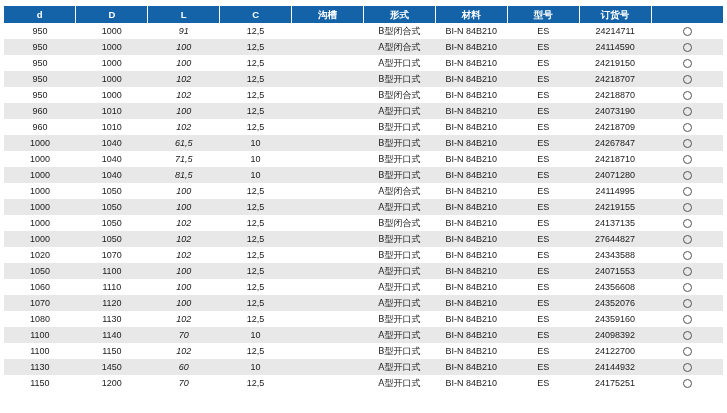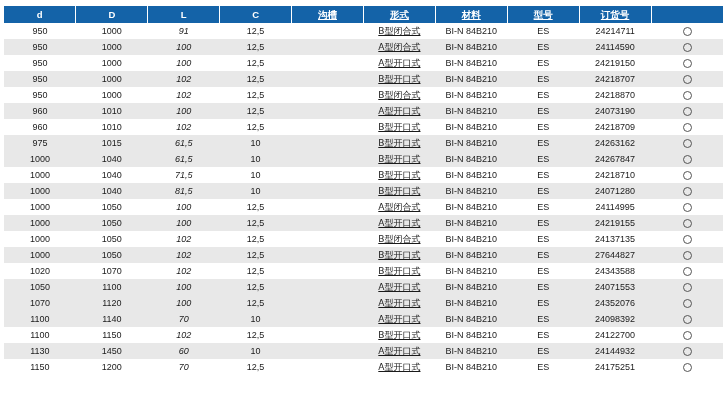--- a/index.html
+++ b/index.html
@@ -66,21 +66,21 @@
   td.col-check  { width: 62px; }
   .circle {
     display: inline-block;
     width: 7px;
     height: 7px;
     border: 1px solid #555555;
     border-radius: 50%;
     vertical-align: middle;
     background: transparent;
   }
-  .cjk { font-family: "DejaVu Sans", "Liberation Sans", sans-serif; text-decoration: underline; }
+  .cjk { font-family: "DejaVu Sans", "Liberation Sans", sans-serif; }
 </style>
 </head>
 <body>
 
 <div class="table-wrap">
   <table class="specs">
     <thead>
       <tr>
         <th class="col-d">d</th>
         <th class="col-D">D</th>
@@ -173,32 +173,20 @@
           <td class="col-L">102</td>
           <td class="col-C">12,5</td>
           <td class="col-groove cjk"></td>
           <td class="col-form cjk">B型开口式</td>
           <td class="col-mat">BI-N 84B210</td>
           <td class="col-model">ES</td>
           <td class="col-order">24218709</td>
           <td class="col-check"><span class="circle"></span></td>
         </tr>
         <tr class="even">
-          <td class="col-d">975</td>
-          <td class="col-D">1015</td>
-          <td class="col-L">61,5</td>
-          <td class="col-C">10</td>
-          <td class="col-groove cjk"></td>
-          <td class="col-form cjk">B型开口式</td>
-          <td class="col-mat">BI-N 84B210</td>
-          <td class="col-model">ES</td>
-          <td class="col-order">24263162</td>
-          <td class="col-check"><span class="circle"></span></td>
-        </tr>
-        <tr class="even">
           <td class="col-d">1000</td>
           <td class="col-D">1040</td>
           <td class="col-L">61,5</td>
           <td class="col-C">10</td>
           <td class="col-groove cjk"></td>
           <td class="col-form cjk">B型开口式</td>
           <td class="col-mat">BI-N 84B210</td>
           <td class="col-model">ES</td>
           <td class="col-order">24267847</td>
           <td class="col-check"><span class="circle"></span></td>
@@ -292,30 +280,54 @@
           <td class="col-D">1100</td>
           <td class="col-L">100</td>
           <td class="col-C">12,5</td>
           <td class="col-groove cjk"></td>
           <td class="col-form cjk">A型开口式</td>
           <td class="col-mat">BI-N 84B210</td>
           <td class="col-model">ES</td>
           <td class="col-order">24071553</td>
           <td class="col-check"><span class="circle"></span></td>
         </tr>
+        <tr class="odd">
+          <td class="col-d">1060</td>
+          <td class="col-D">1110</td>
+          <td class="col-L">100</td>
+          <td class="col-C">12,5</td>
+          <td class="col-groove cjk"></td>
+          <td class="col-form cjk">A型开口式</td>
+          <td class="col-mat">BI-N 84B210</td>
+          <td class="col-model">ES</td>
+          <td class="col-order">24356608</td>
+          <td class="col-check"><span class="circle"></span></td>
+        </tr>
         <tr class="even">
           <td class="col-d">1070</td>
           <td class="col-D">1120</td>
           <td class="col-L">100</td>
           <td class="col-C">12,5</td>
           <td class="col-groove cjk"></td>
           <td class="col-form cjk">A型开口式</td>
           <td class="col-mat">BI-N 84B210</td>
           <td class="col-model">ES</td>
           <td class="col-order">24352076</td>
+          <td class="col-check"><span class="circle"></span></td>
+        </tr>
+        <tr class="odd">
+          <td class="col-d">1080</td>
+          <td class="col-D">1130</td>
+          <td class="col-L">102</td>
+          <td class="col-C">12,5</td>
+          <td class="col-groove cjk"></td>
+          <td class="col-form cjk">B型开口式</td>
+          <td class="col-mat">BI-N 84B210</td>
+          <td class="col-model">ES</td>
+          <td class="col-order">24359160</td>
           <td class="col-check"><span class="circle"></span></td>
         </tr>
         <tr class="even">
           <td class="col-d">1100</td>
           <td class="col-D">1140</td>
           <td class="col-L">70</td>
           <td class="col-C">10</td>
           <td class="col-groove cjk"></td>
           <td class="col-form cjk">A型开口式</td>
           <td class="col-mat">BI-N 84B210</td>

